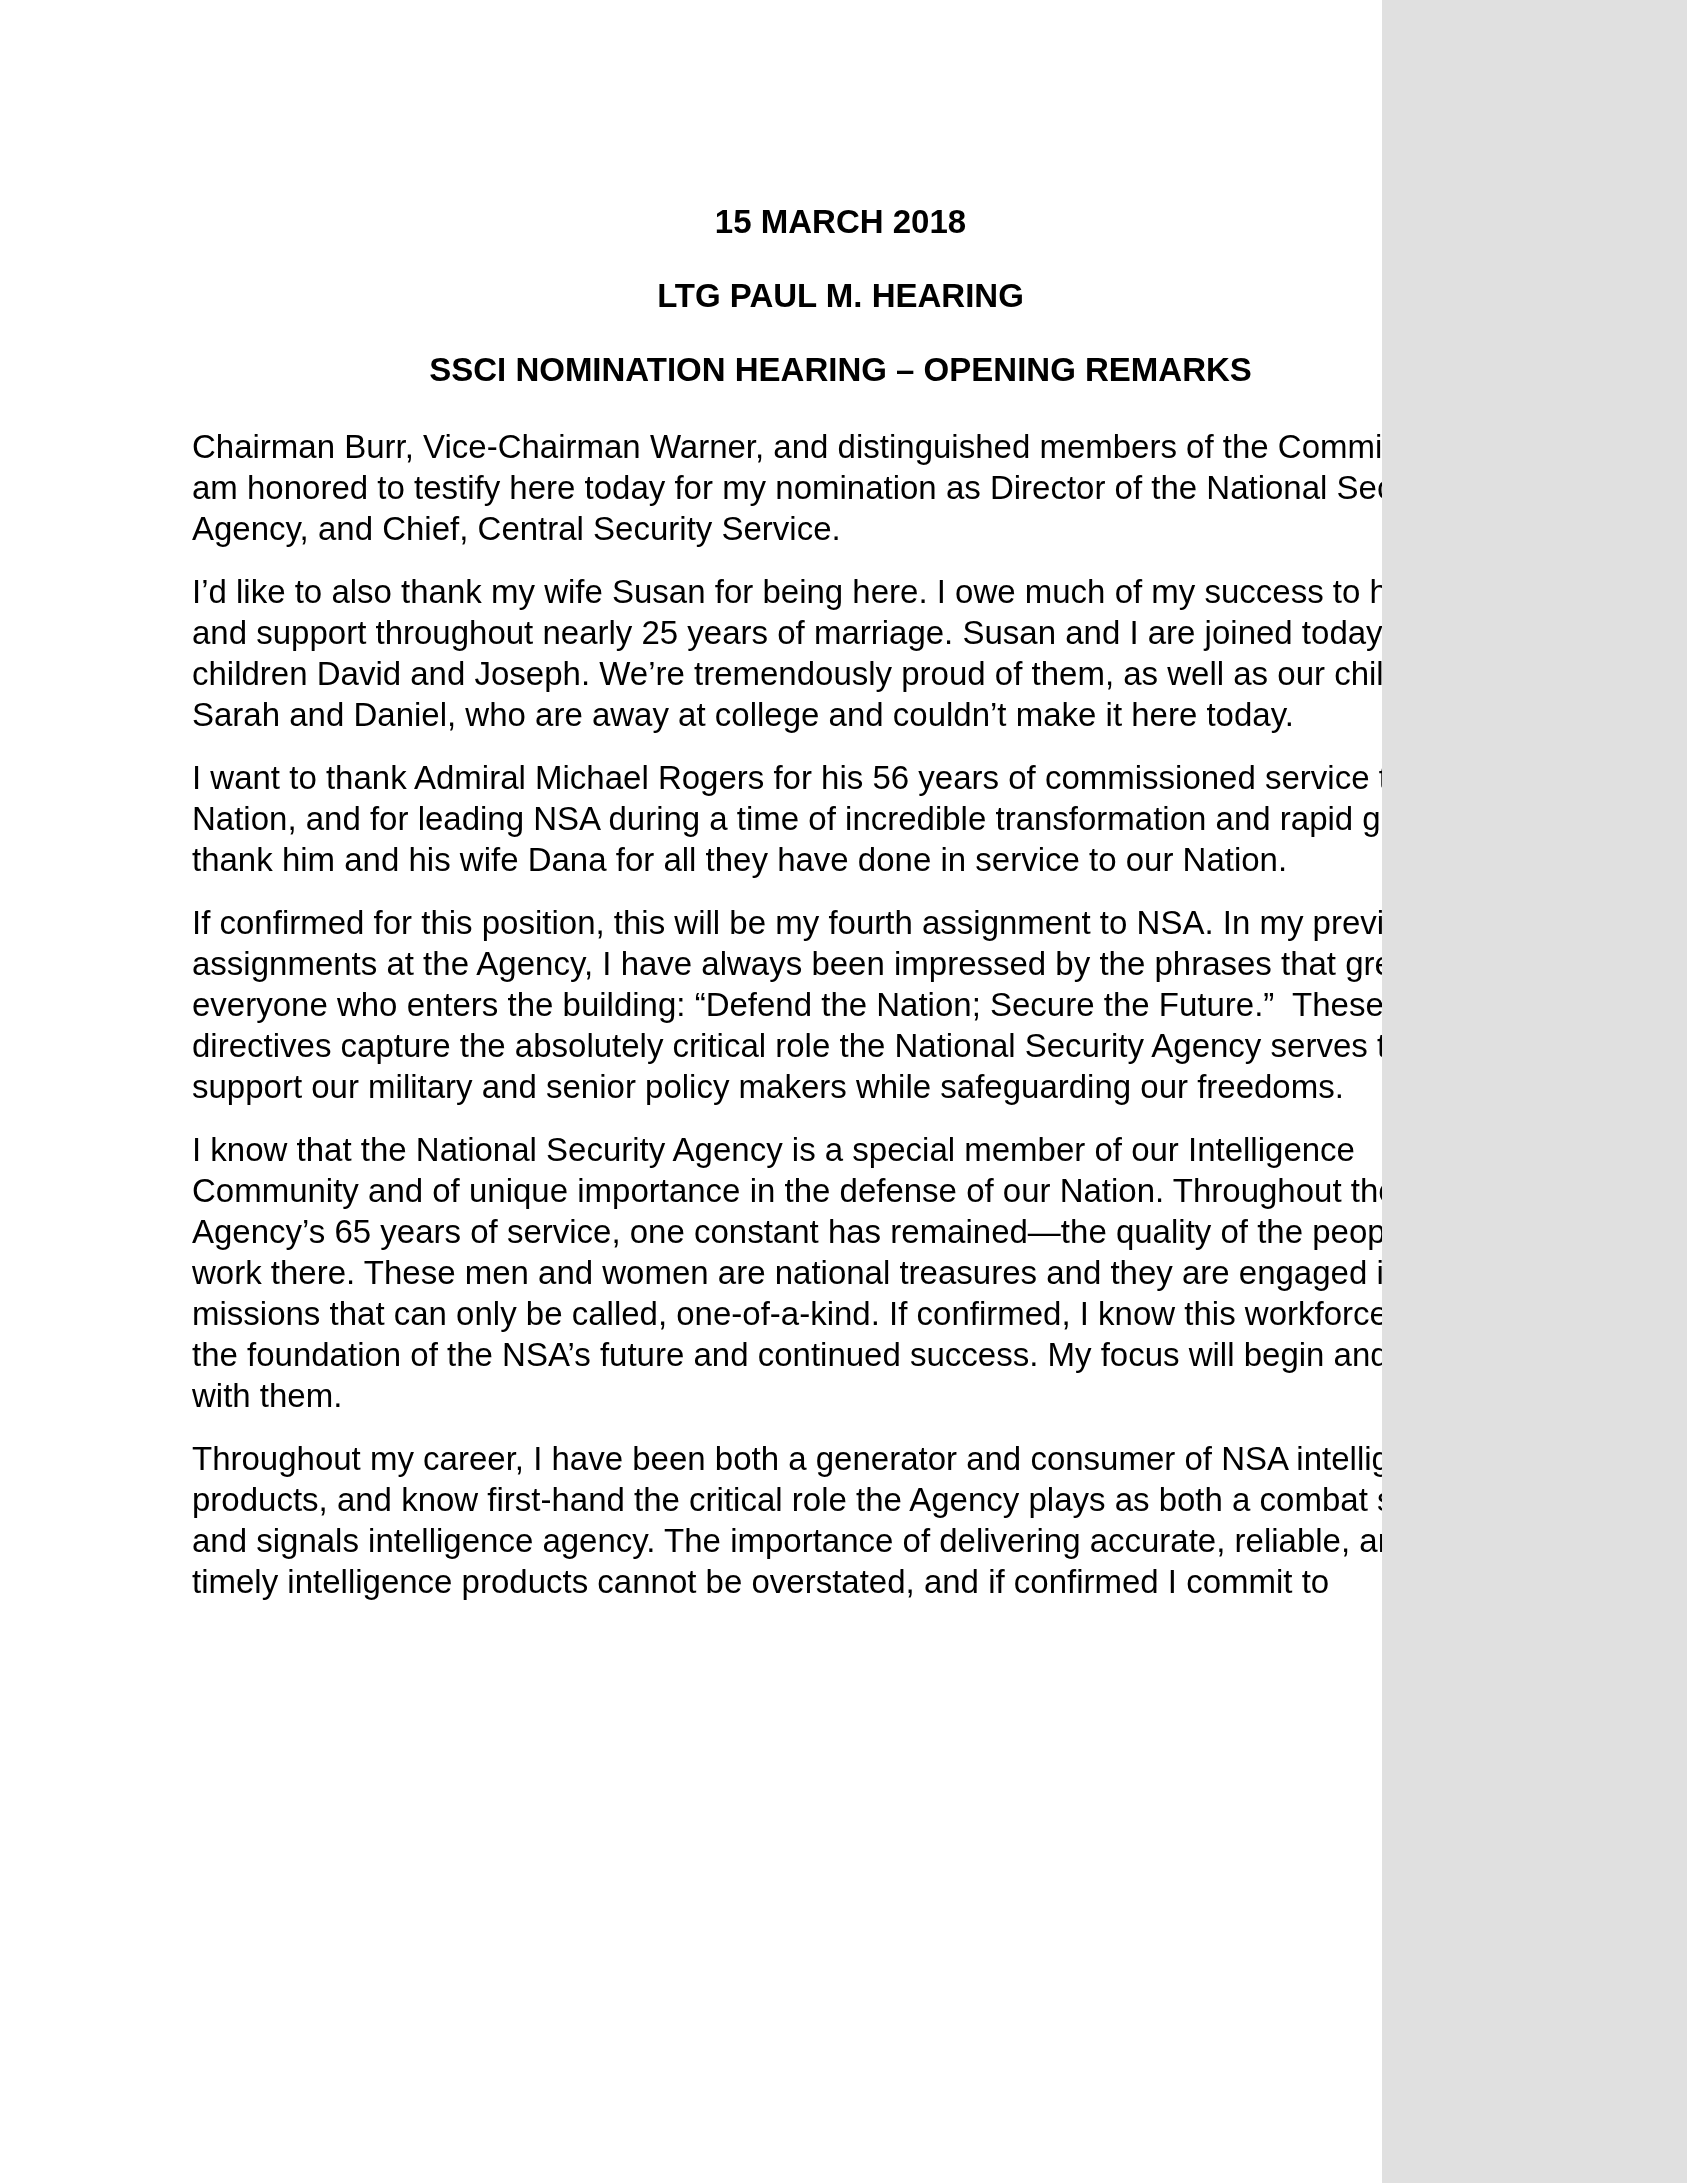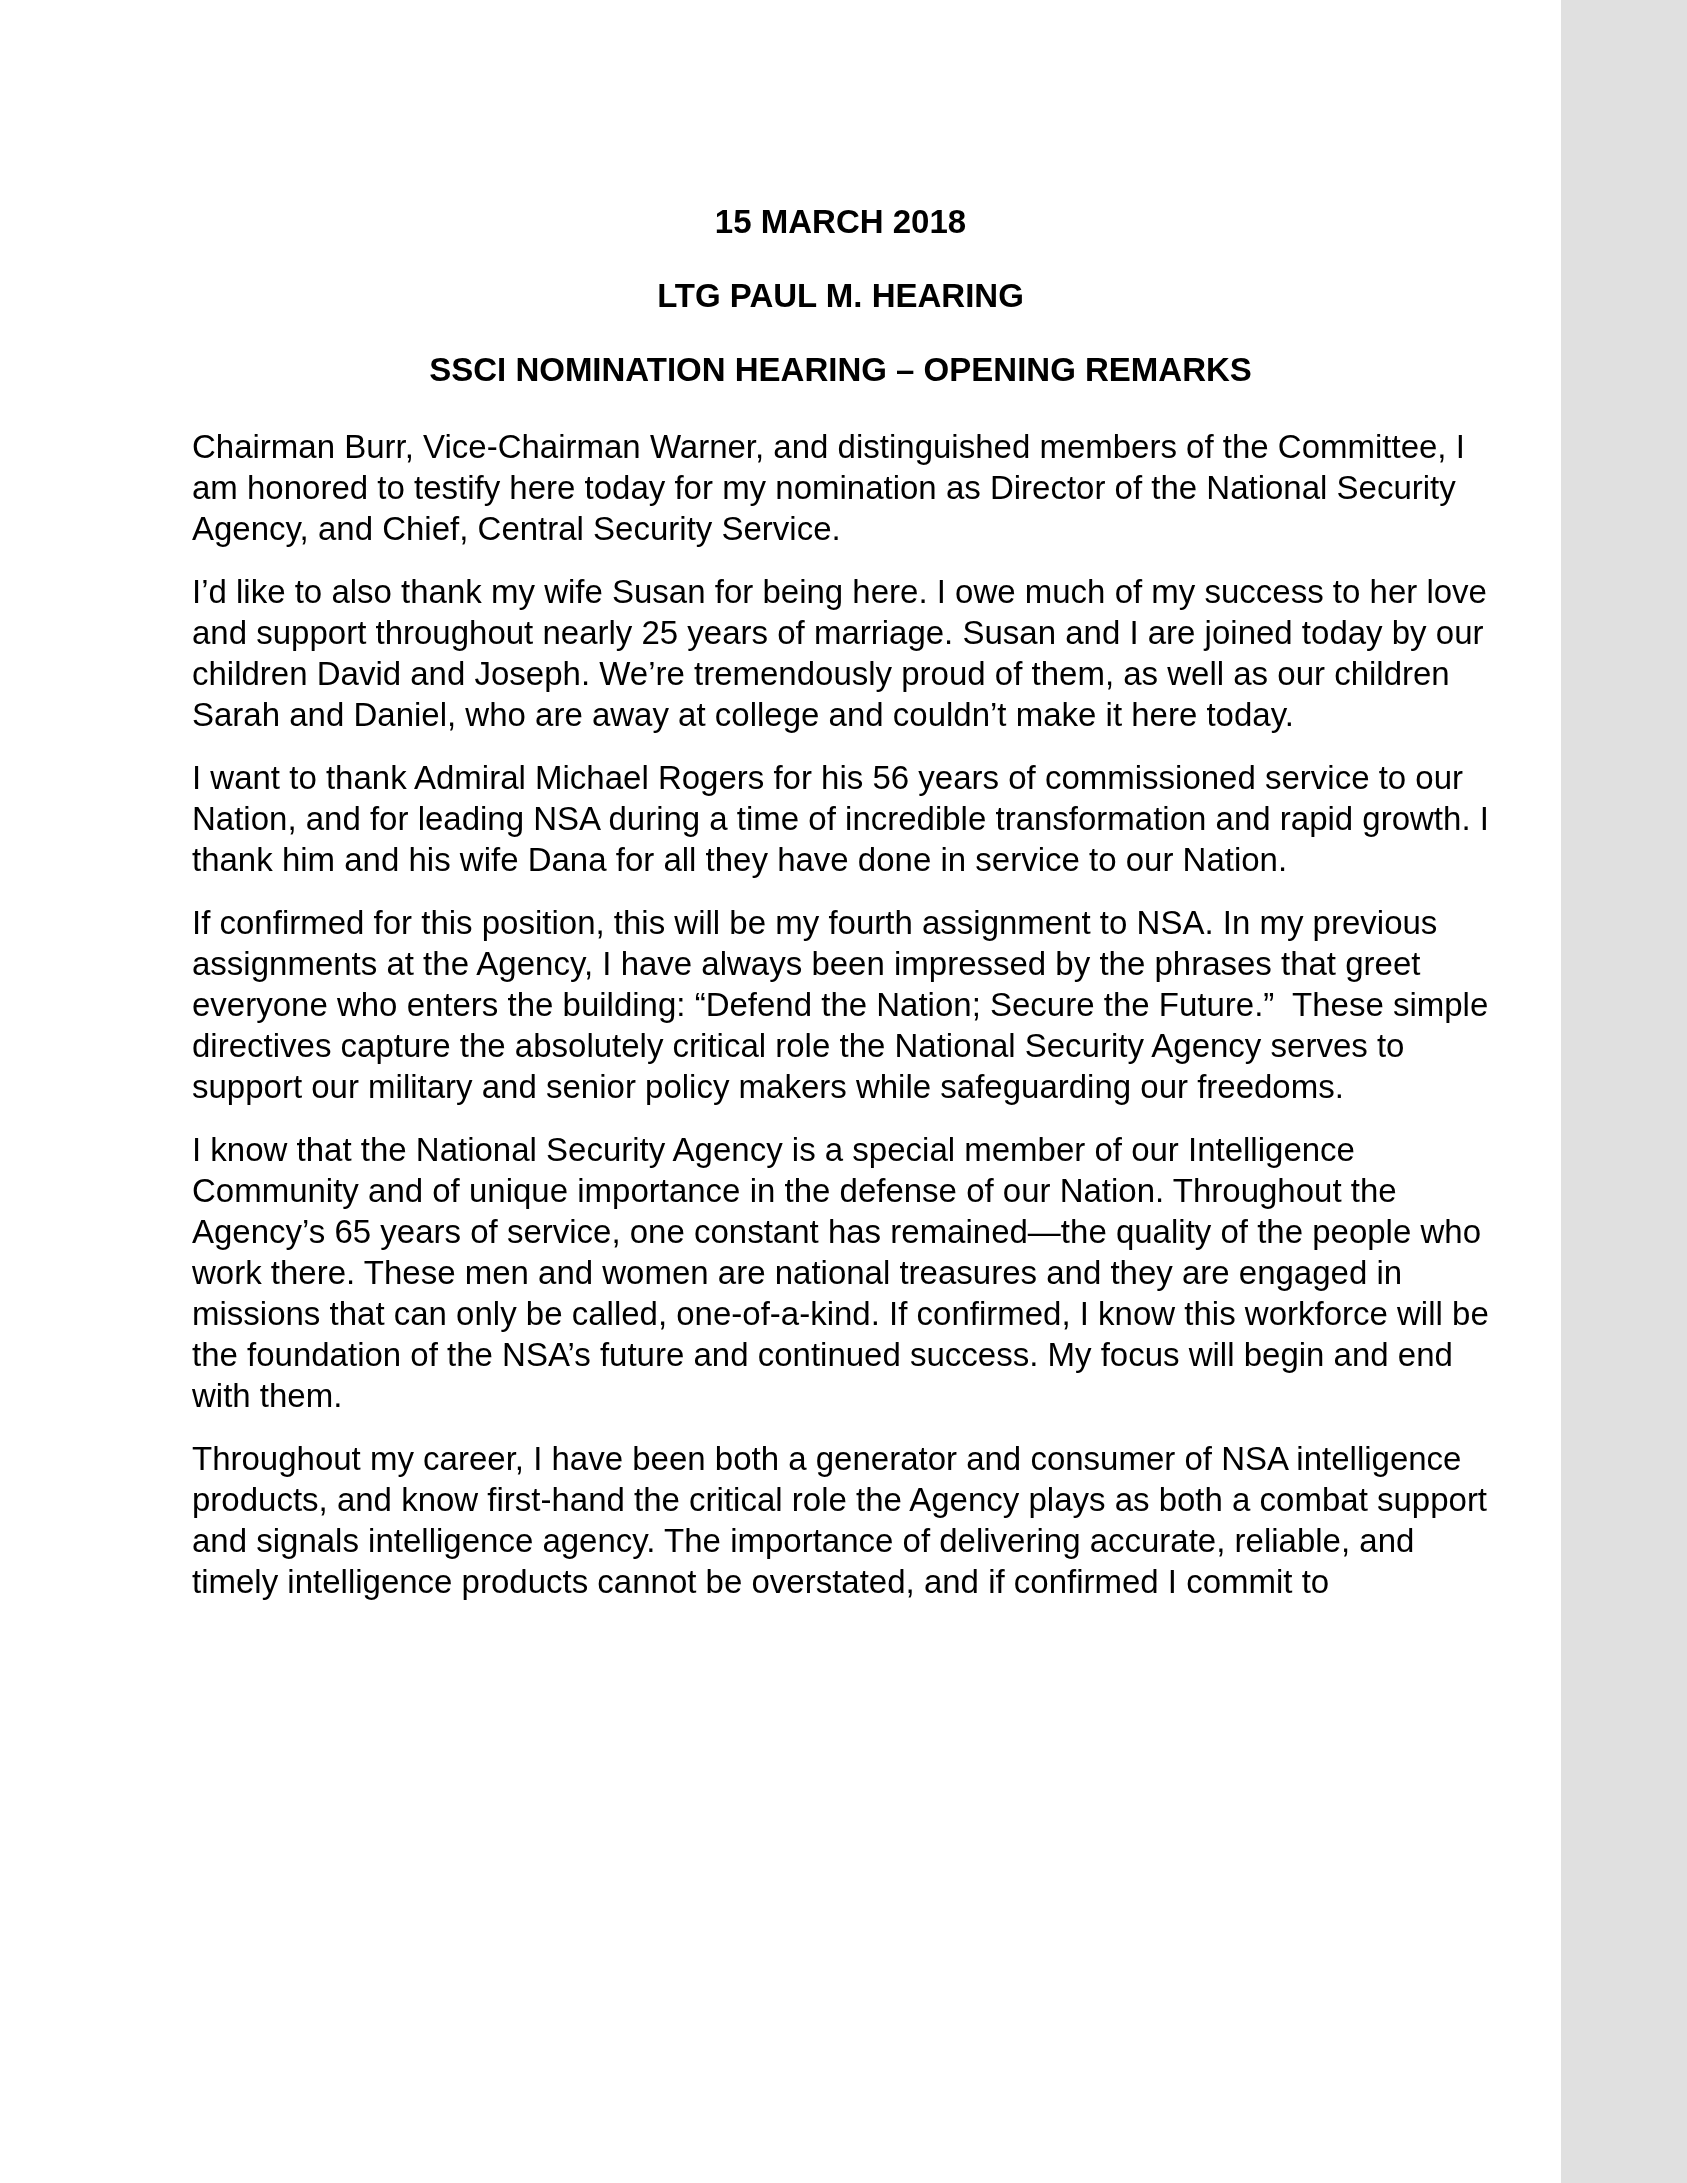--- a/index.html
+++ b/index.html
@@ -2,21 +2,21 @@
 <html style="font-size:10.6px"><head>
 <meta charset="utf-8">
 <style>
   html, body {
     margin: 0;
     padding: 0;
     background: #e0e0e0;
   }
   .page {
     position: relative;
-    width: 1561px;
+    width: 1382px;
     height: 2183px;
     background: #ffffff;
     overflow: hidden;
     font-family: "Liberation Sans", "DejaVu Sans", sans-serif;
     color: #000000;
   }
   .doc {
     position: absolute;
     left: 192px;
     top: 204px;

